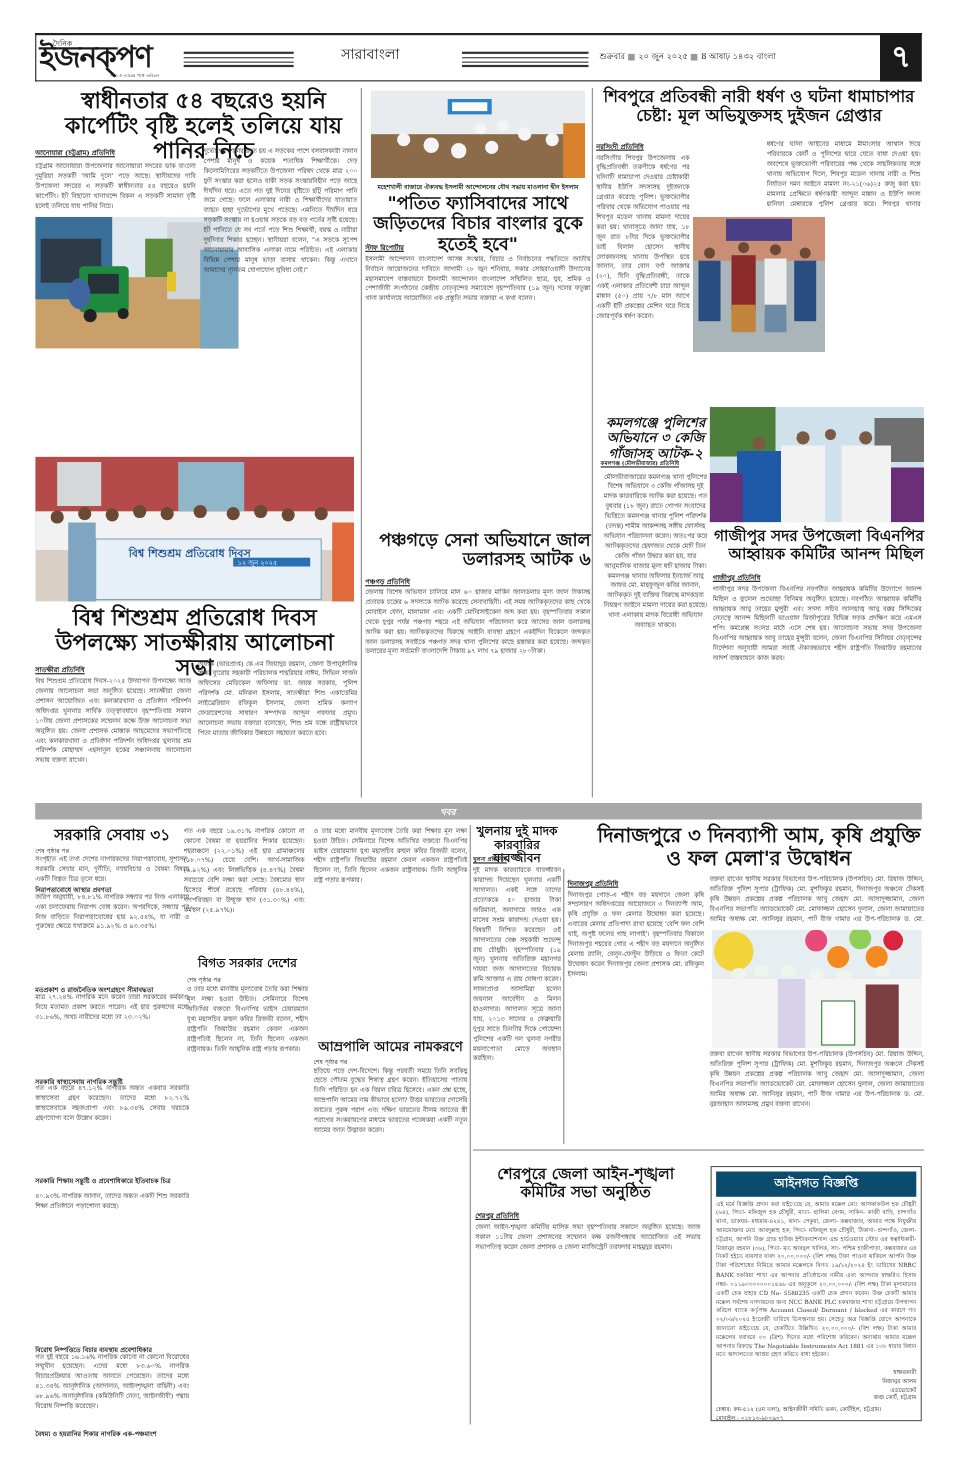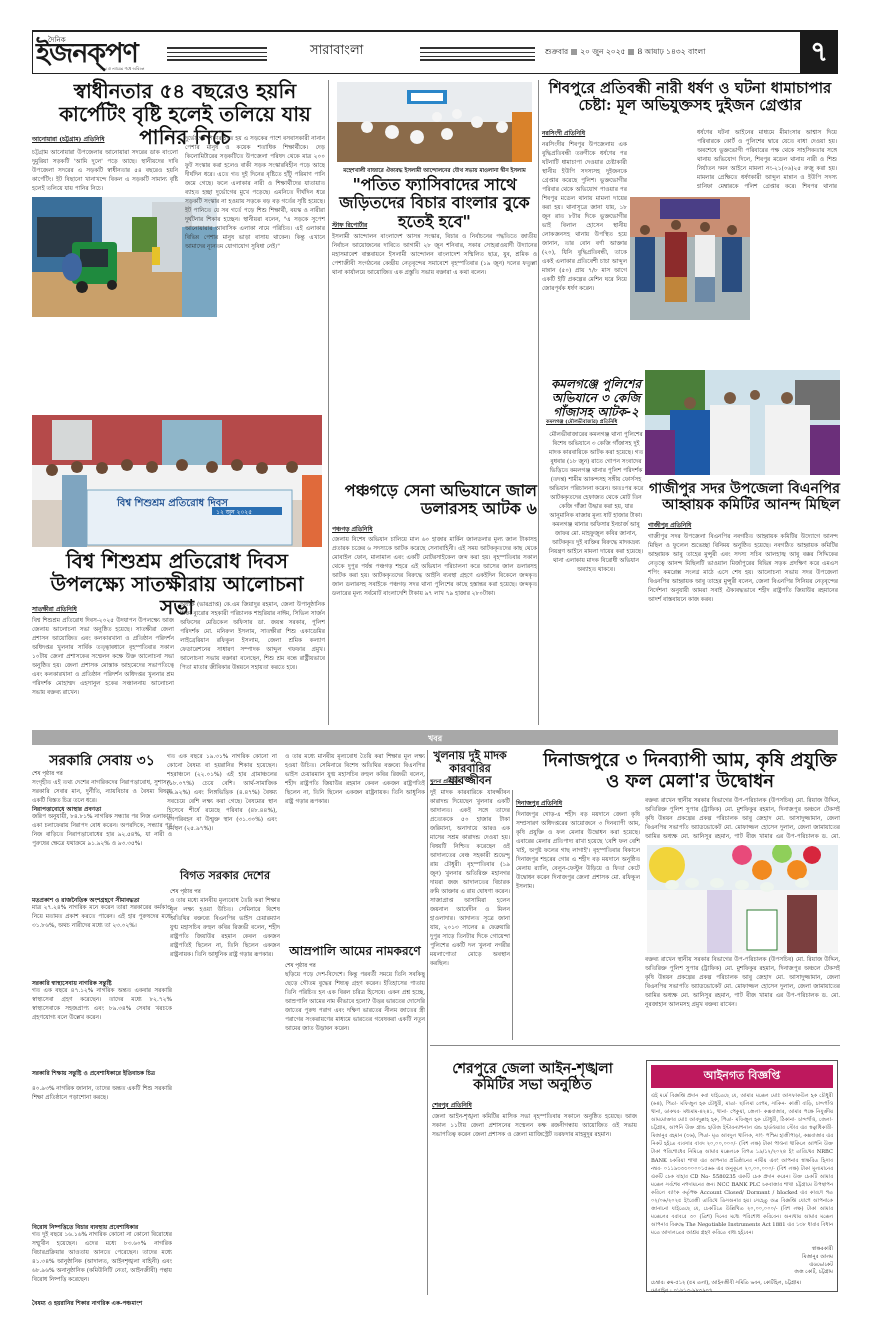--- a/index.html
+++ b/index.html
@@ -20,24 +20,24 @@
   .section-name { left: 310px; top: 40px; font-size: 13px; }
   .dateline { left: 545px; top: 46px; font-size: 7.5px; }
   .dateline .sq { display: inline-block; width: 6px; height: 6px; background: #999; margin: 0 3px; vertical-align: middle; }
   .pageno { left: 800px; top: 30px; width: 38px; height: 44px; background: #1a1a1a; color: #fff; font-size: 28px; font-weight: bold; text-align: center; line-height: 44px; }
   .headline { font-weight: bold; text-align: center; line-height: 1.15; color: #111; }
   .byline { font-size: 6px; font-weight: bold; text-decoration: underline; }
   .body-text { font-size: 5.8px; line-height: 1.55; text-align: justify; color: #333; }
   .photo { overflow: hidden; }
   .caption { font-size: 6.5px; font-weight: bold; text-align: center; }
   .divider-bar { left: 32px; top: 730px; width: 806px; height: 15px; background: #a8a8a8; }
-  .divider-label { left: 428px; top: 732px; font-size: 8px; color: #fff; font-weight: bold; }
+  .divider-label { left: 400px; top: 732px; font-size: 8px; color: #fff; font-weight: bold; font-style: italic; }
   .vline { width: 1px; background: #888; }
   .notice { left: 646px; top: 1060px; width: 192px; height: 232px; border: 1.5px solid #555; padding: 4px; }
-  .notice-head { background: #be185d; color: #fff; text-align: center; font-size: 11px; font-weight: bold; padding: 2px 0; }
+  .notice-head { background: #0c4a6e; color: #fff; text-align: center; font-size: 11px; font-weight: bold; padding: 2px 0; }
   .notice-body { font-size: 5.2px; line-height: 1.55; text-align: justify; color: #333; margin-top: 3px; }
   .notice-sign { font-size: 5.2px; text-align: right; margin-top: 4px; line-height: 1.5; }
   .notice-foot { font-size: 5.2px; margin-top: 3px; line-height: 1.5; }
 </style>
 </head>
 <body>
 
 <div class="abs masthead"></div>
 <div class="abs logo-small">দৈনিক</div>
 <div class="abs logo-main">ইজনক্পণ</div>

